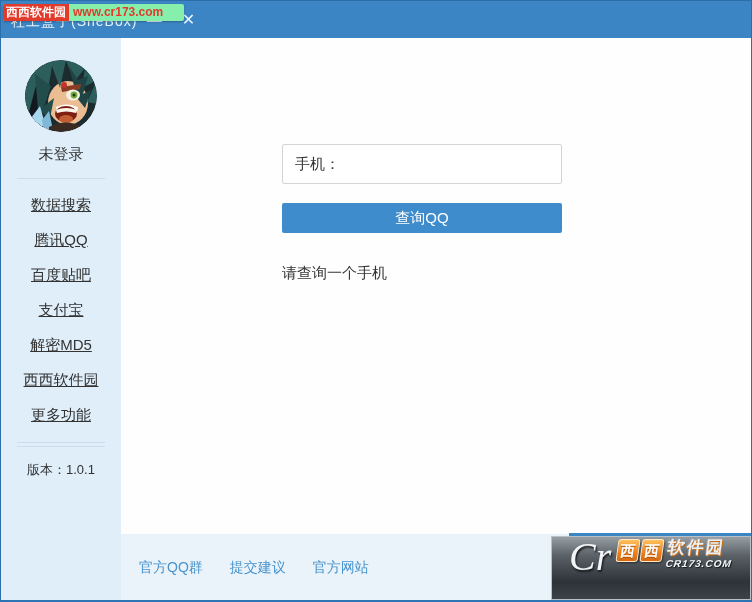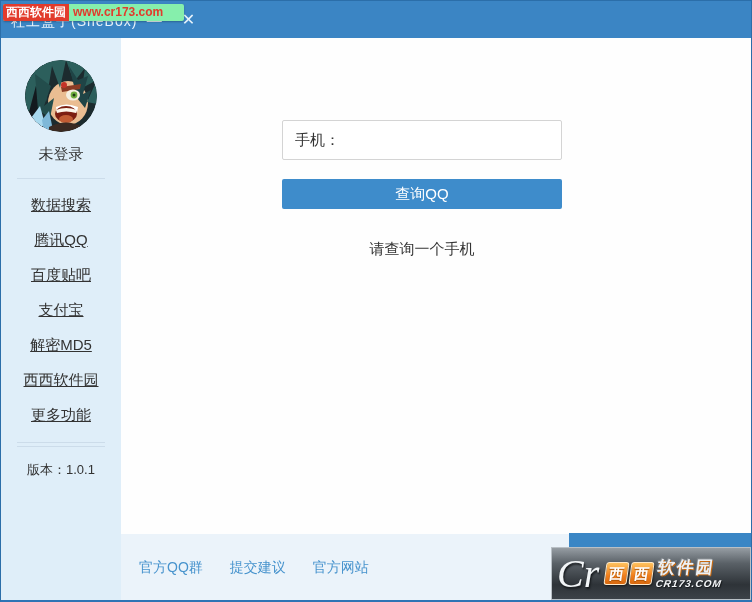--- a/index.html
+++ b/index.html
@@ -60,51 +60,51 @@
   .sb-item{
     height:35px; line-height:35px; text-align:center; font-size:15px; color:#333;
     cursor:pointer;
     text-decoration:underline;
   }
   .version{ margin-top:14px; font-size:13px; color:#333; }
 
   
   .main{ flex:1; background:#fefefe; display:flex; flex-direction:column; position:relative; }
   .content{ flex:1; }
-  .form-col{ margin:82px 0 0 161px; width:280px; }
+  .form-col{ margin:106px 0 0 161px; width:280px; }
   .phone-input{
     width:280px; height:40px; border:1px solid #d4d4d4; border-radius:2px;
     font-size:15px; color:#333; padding:0 12px; background:#fff; outline:none;
     font-family:"Liberation Sans","DejaVu Sans",sans-serif;
   }
   .query-btn{
     margin-top:19px; width:280px; height:30px; background:#3e8ccb; color:#ffffff;
     border:none; border-radius:2px; font-size:15px; cursor:pointer;
     font-family:"Liberation Sans","DejaVu Sans",sans-serif;
   }
-  .hint{ margin-top:31px; text-align:center; font-size:15px; color:#333; width:280px; }
+  .hint{ margin-top:31px; font-size:15px; color:#333; width:280px; }
 
   
   .footer{
     height:66px; background:#ebf3fa; display:flex; align-items:center;
     padding:18px 0 16px 18px;
   }
   .footer-link{
     color:#4793cd; font-size:14px; text-decoration:none; margin-right:27px; cursor:pointer;
   }
 
   
   .corner-block{
     position:absolute; right:0; bottom:0; width:182px; height:67px;
     background:#3a86c5; z-index:20;
   }
   .cr-logo{
-    position:absolute; right:0; bottom:0; width:200px; height:53px; z-index:21;
+    position:absolute; right:0; bottom:0; width:200px; height:64px; z-index:21;
     background:linear-gradient(180deg,#969da3 0%,#5a6167 30%,#2e3338 72%,#3c4248 100%);
-    border:1px solid #b9c0c6; display:flex; align-items:center; padding:2px 5px;
+    border:1px solid #b9c0c6; display:flex; align-items:flex-start; padding:2px 17px;
   }
   .logo-cr{
     font-family:"Liberation Serif","DejaVu Serif",serif; font-style:italic;
     font-size:40px; line-height:0.9; color:#f2f5f7; text-shadow:1px 2px 2px #14171a;
     margin-right:4px;
   }
   .logo-xi{
     display:inline-block; width:23px; height:23px; margin-left:2px;
     background:linear-gradient(180deg,#ffc25e 0%,#f07f1d 60%,#d8690f 100%);
     border:1px solid #ffe9c8; border-radius:3px; transform:skewX(-8deg);

